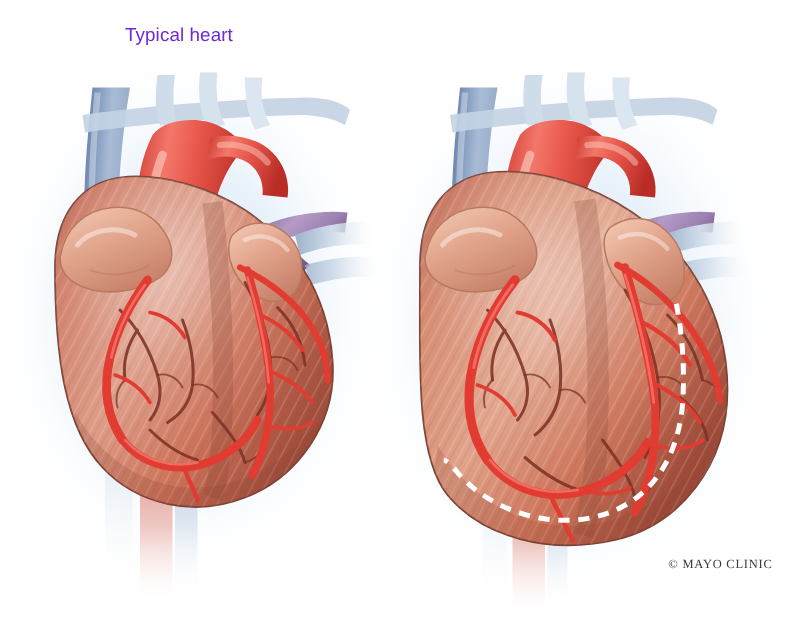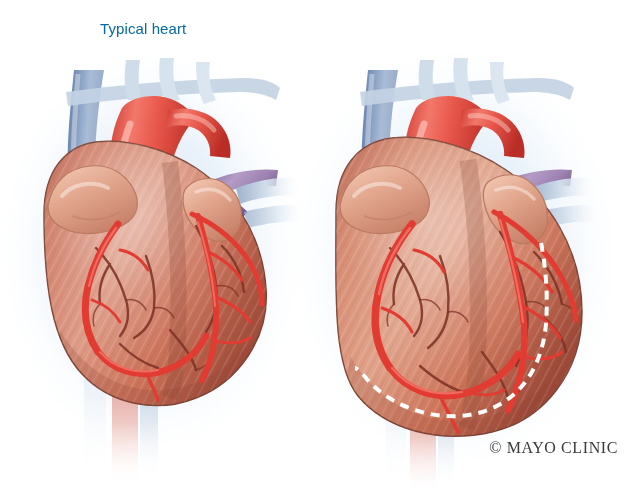--- a/index.html
+++ b/index.html
@@ -3,29 +3,29 @@
 <meta charset="utf-8">
 <style>
   html,body{margin:0;padding:0;background:#ffffff;}
   body{
     width:632px;height:497px;position:relative;overflow:hidden;
     font-family:"Liberation Sans",sans-serif;
     background:#ffffff;
   }
   #figure{position:absolute;inset:0;width:632px;height:497px;}
   .panel-title{
-    position:absolute;top:20px;font-size:15px;color:#0369a1;
+    position:absolute;top:20px;font-size:15px;color:#6d28d9;
     letter-spacing:.1px;white-space:nowrap;
   }
   #title-left{left:100px;}
   #title-right{left:392px;}
   #copyright{
     position:absolute;right:14px;bottom:40px;
     font-family:"Liberation Serif",serif;
-    font-size:16px;letter-spacing:.6px;color:#3a3a3a;white-space:nowrap;
+    font-size:10px;letter-spacing:.6px;color:#3a3a3a;white-space:nowrap;
   }
   svg{display:block;}
 </style>
 </head>
 <body style="background: rgb(255, 255, 255);">
 
 <div id="figure">
 
   <svg id="art" width="632" height="497" viewBox="0 0 632 497" xmlns="http://www.w3.org/2000/svg">
     <defs>

